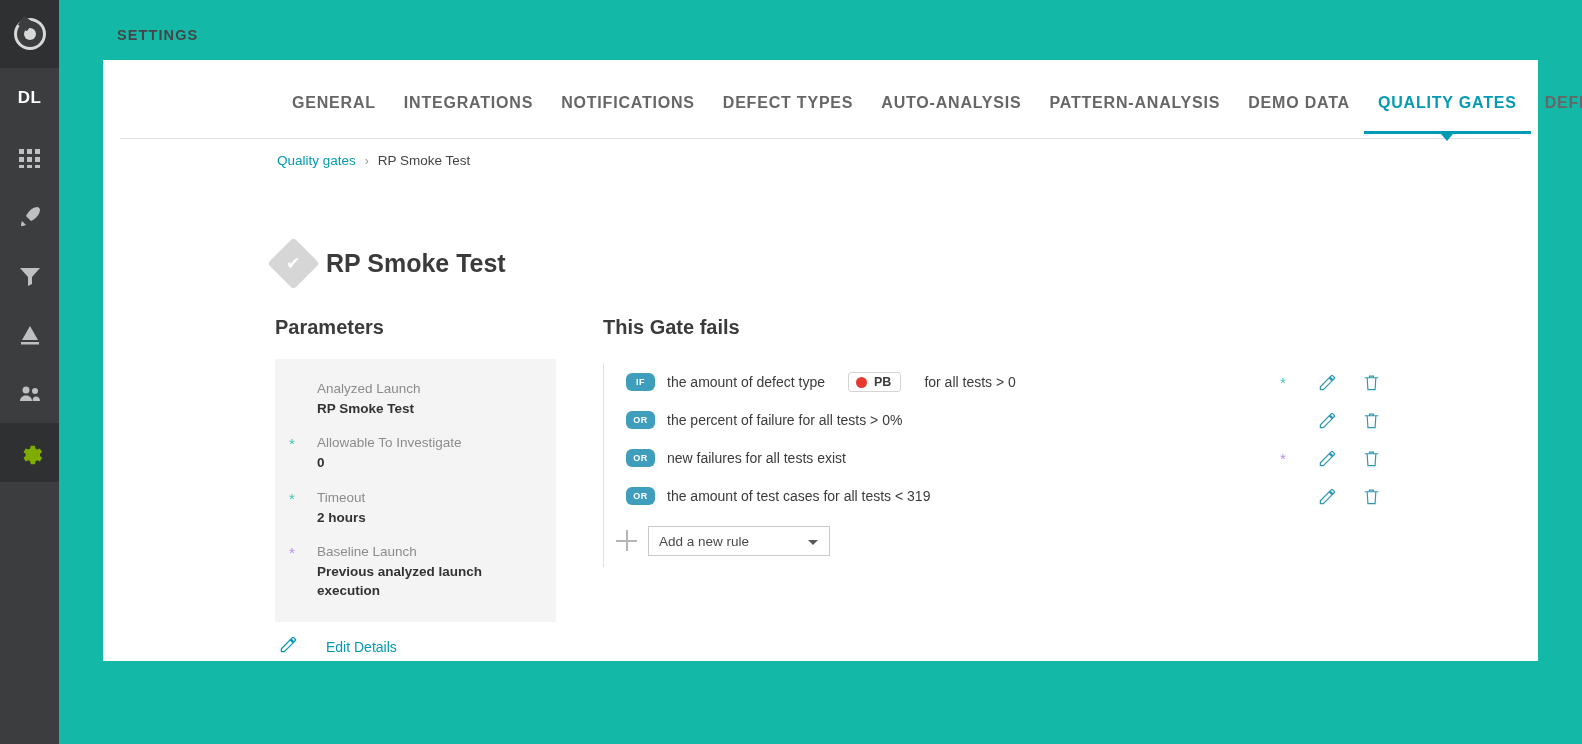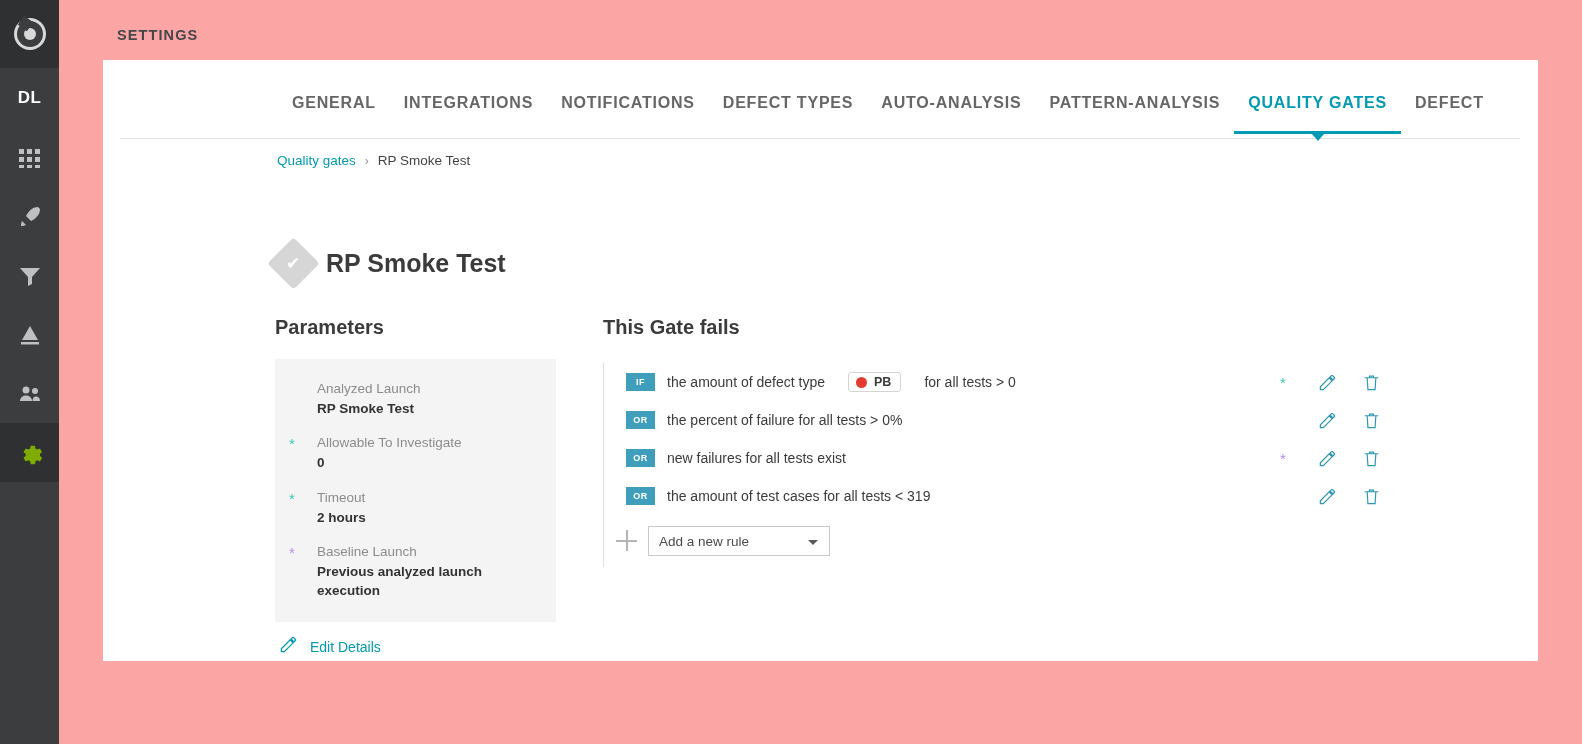--- a/index.html
+++ b/index.html
@@ -65,21 +65,21 @@
   }
   .sidebar-item.active {
     background: #2e3032;
   }
   .sidebar-item svg { display: block; }
 
   
   .main {
     flex: 1;
     position: relative;
-    background: #fca5a5;
+    background: #14b8a6;
     overflow: hidden;
   }
   .page-title {
     position: absolute;
     left: 58px; top: 27px;
     font-size: 14.5px;
     font-weight: bold;
     letter-spacing: 1.1px;
     color: #464547;
   }
@@ -211,21 +211,21 @@
   .param-value {
     font-size: 13.5px;
     font-weight: bold;
     color: #333333;
     line-height: 1.43;
   }
 
   .edit-details {
     position: absolute;
     left: 176px; top: 575px;
-    display: flex; align-items: center; gap: 12px;
+    display: flex; align-items: center; gap: 28px;
     cursor: pointer;
   }
   .edit-details .label {
     font-size: 14px;
     color: #039ab3;
   }
 
   
   .rules {
     position: absolute;
@@ -240,21 +240,21 @@
     border-left: 1px solid #e0e0e0;
     padding-left: 22px;
   }
   .chip {
     width: 29px; height: 18px;
     background: #3e9ebc;
     color: #ffffff;
     font-size: 9px;
     font-weight: bold;
     letter-spacing: 0.6px;
-    border-radius: 0;
+    border-radius: 6px;
     display: flex;
     align-items: center;
     justify-content: center;
     flex: none;
     margin-right: 12px;
   }
   .rule-text {
     font-size: 14px;
     color: #3b3b3b;
     display: flex;
@@ -427,20 +427,21 @@
 
     <div class="panel">
 
       <div class="tabs">
         <div class="tab">GENERAL</div>
         <div class="tab">INTEGRATIONS</div>
         <div class="tab">NOTIFICATIONS</div>
         <div class="tab">DEFECT TYPES</div>
         <div class="tab">AUTO-ANALYSIS</div>
         <div class="tab">PATTERN-ANALYSIS</div>
+        <div class="tab">DEMO DATA</div>
         <div class="tab active">QUALITY GATES</div>
         <div class="tab">DEFECT</div>
       </div>
 
       <div class="breadcrumb">
         <a>Quality gates</a>
         <span class="sep">›</span>
         <span>RP Smoke Test</span>
       </div>
 

